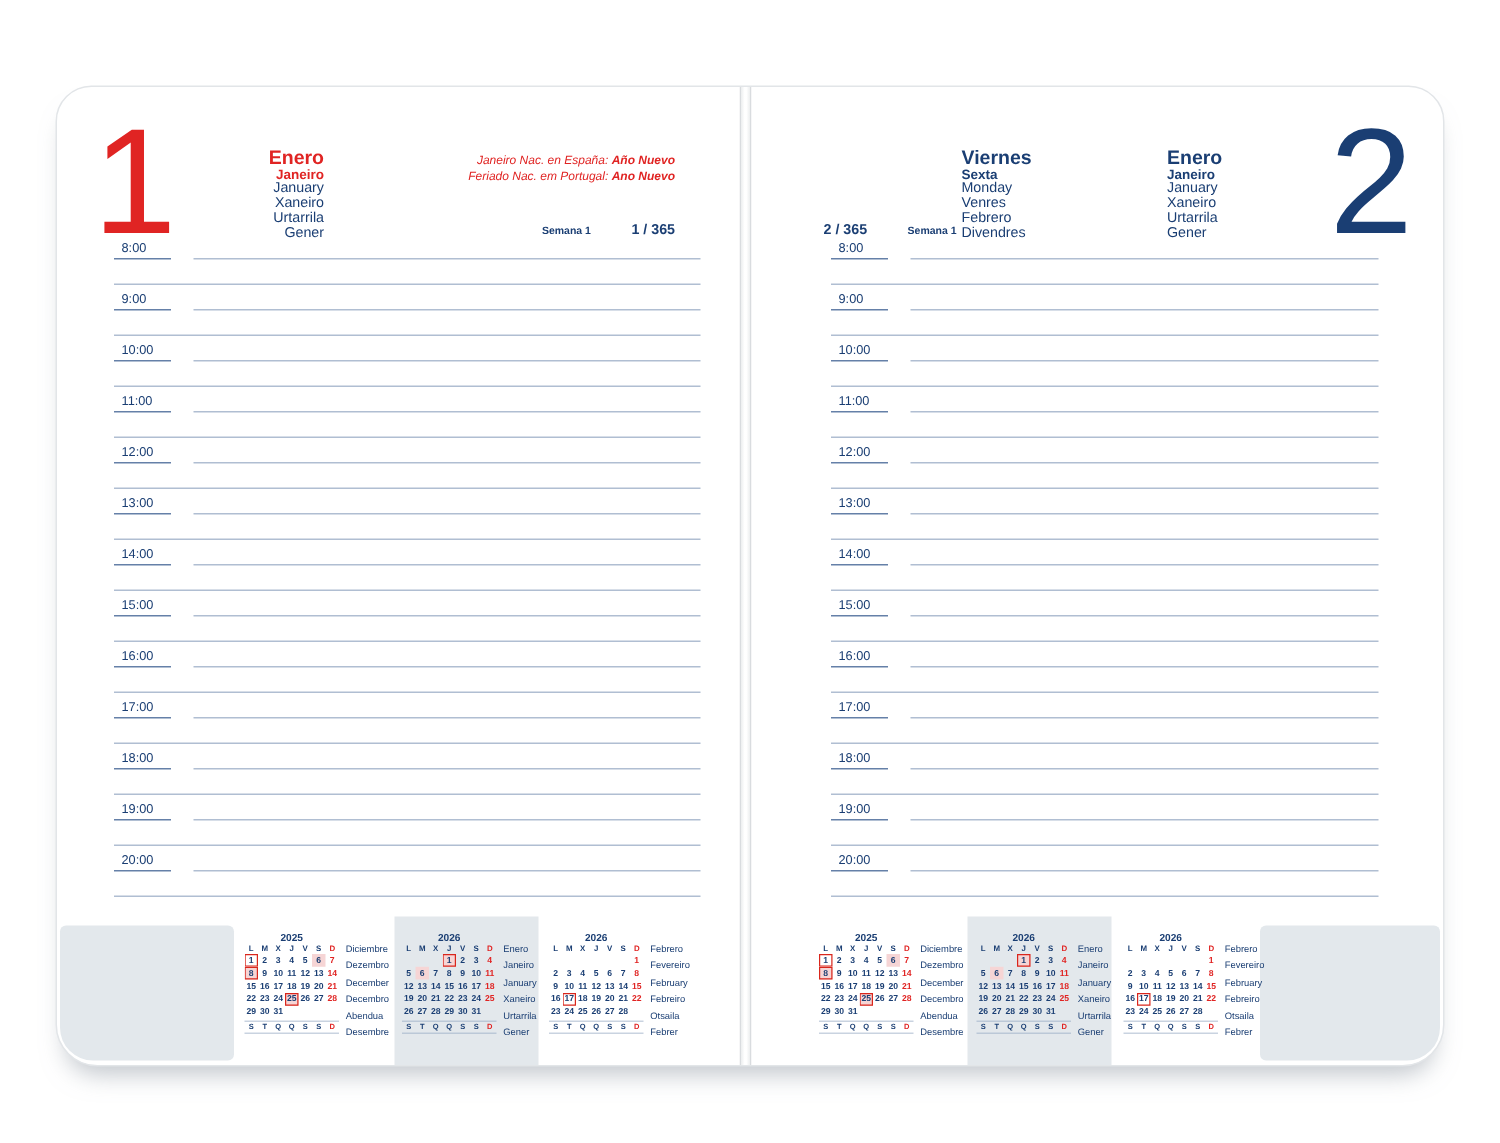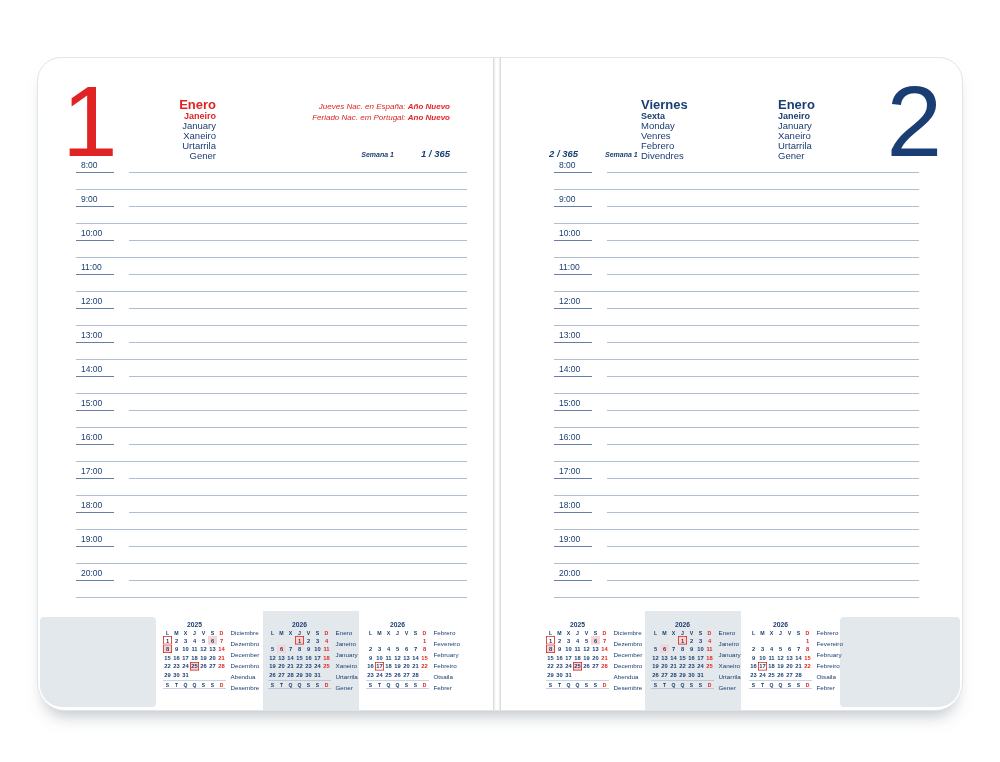--- a/index.html
+++ b/index.html
@@ -34,21 +34,21 @@
   .pg-l .hdrcol .l1, .pg-l .hdrcol .l2 { color:#e02423; }
   .pg-r .hdrcol .l1, .pg-r .hdrcol .l2 { color:#1a3e73; }
   .mcol-l { left:70px;  width:108px; text-align:right; }
   .dcol-l { left:191px; width:120px; text-align:left; }
   .dcol-r { left:140px; width:128px; text-align:left; }
   .mcol-r { left:277px; width:110px; text-align:left; }
 
   .holidays { position:absolute; top:44px; right:43px; text-align:right; font-style:italic; color:#e02423; font-size:8px; line-height:10.5px; }
   .holidays b { font-weight:bold; }
 
-  .wkrow { position:absolute; top:90px; display:flex; gap:27px; align-items:baseline; color:#1a3e73;font-style:italic; }
+  .wkrow { position:absolute; top:90px; display:flex; gap:27px; align-items:baseline; color:#1a3e73; }
   .wkrow .sem { font-size:7px; font-weight:bold; }
   .wkrow .doy { font-size:9.5px; font-weight:bold; }
   .wkrow.at-r { right:43px; }
   .wkrow.at-l { left:48px; }
 
   .timegrid { position:absolute; top:98px; }
   .tg-l { left:38px; right:26px; }
   .tg-r { left:53px; right:43px; }
   .hour { height:34px; }
   .hour .top { display:flex; align-items:flex-end; height:17px; }
@@ -94,21 +94,21 @@
         <span class="ln l1">Enero</span>
         <span class="ln l2">Janeiro</span>
         <span class="ln lr">January</span>
         <span class="ln lr">Xaneiro</span>
         <span class="ln lr">Urtarrila</span>
         <span class="ln lr">Gener</span>
       </div>
 
 
       <div class="holidays">
-        <div><span>Jueves Nac. en España: </span><b>Año Nuevo</b></div>
+        <div><span>Janeiro Nac. en España: </span><b>Año Nuevo</b></div>
         <div><span>Feriado Nac. em Portugal: </span><b>Ano Nuevo</b></div>
       </div>
 
       <div class="wkrow at-r">
         <span class="sem">Semana 1</span>
         <span class="doy">1 / 365</span>
       </div>
 
       <div class="timegrid tg-l">
           <div class="hour">

